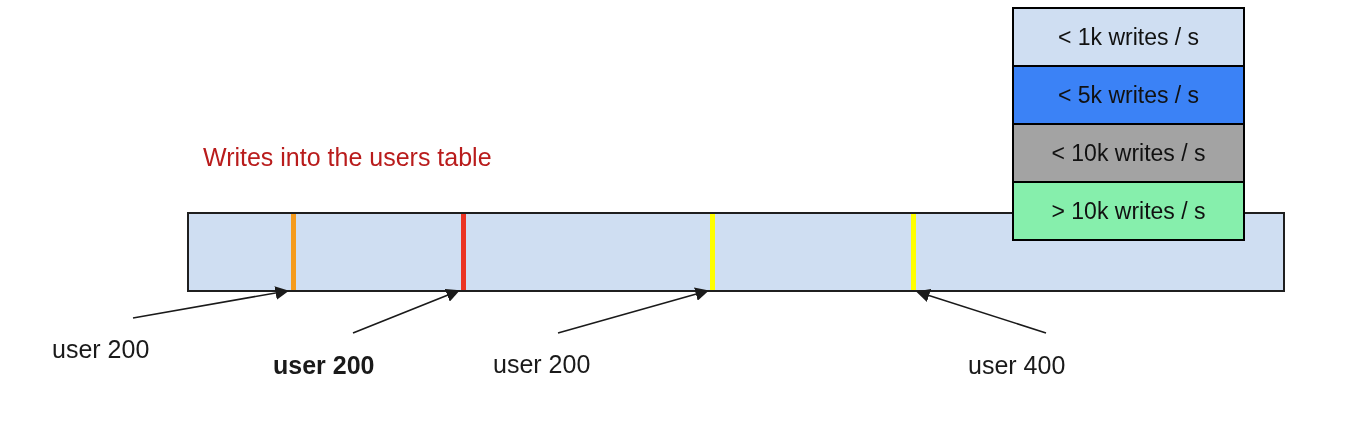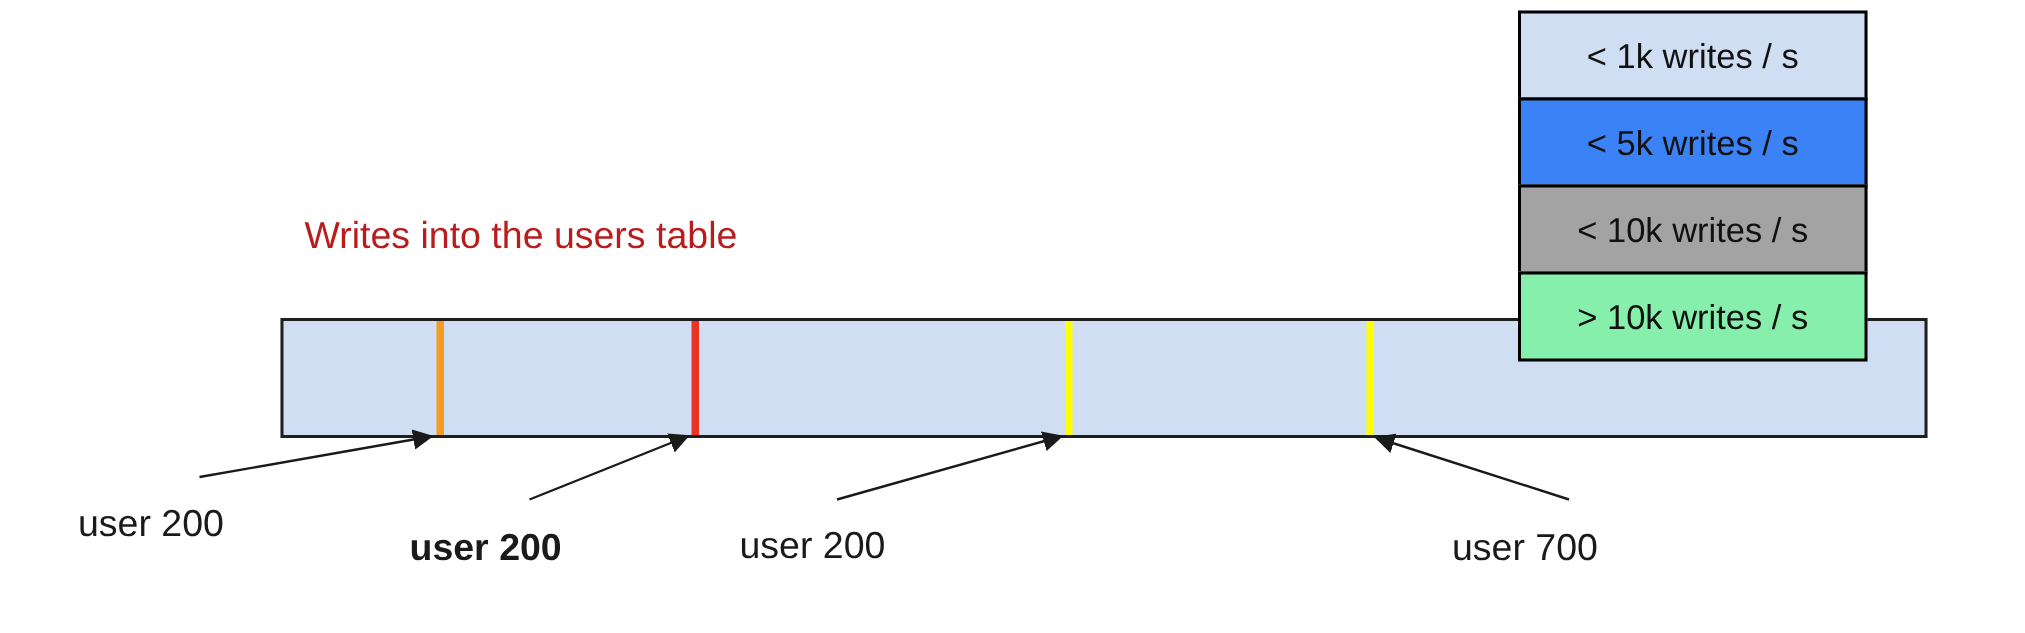--- a/index.html
+++ b/index.html
@@ -84,21 +84,21 @@
     </defs>
     <line stroke="#1a1a1a" stroke-width="1.6" marker-end="url(#arrowhead)" x1="133" y1="318" x2="287" y2="291"></line>
     <line stroke="#1a1a1a" stroke-width="1.6" marker-end="url(#arrowhead)" x1="353" y1="333" x2="458" y2="291"></line>
     <line stroke="#1a1a1a" stroke-width="1.6" marker-end="url(#arrowhead)" x1="558" y1="333" x2="707" y2="291"></line>
     <line stroke="#1a1a1a" stroke-width="1.6" marker-end="url(#arrowhead)" x1="1046" y1="333" x2="918" y2="292"></line>
   </svg>
 
   <div class="user-label" style="left: 52px; top: 335px;">user 200</div>
   <div class="user-label" style="left: 273px; top: 351px; font-weight: bold;">user 200</div>
   <div class="user-label" style="left: 493px; top: 350px;">user 200</div>
-  <div class="user-label" style="left: 968px; top: 351px;">user 700</div>
+  <div class="user-label" style="left: 968px; top: 351px;">user 400</div>
 
   <div class="legend">
     <div class="legend-row" style="background: rgb(207, 222, 242);">
       <span>&lt; 1k writes / s</span>
     </div>
     <div class="legend-row" style="background: #3b82f6;">
       <span>&lt; 5k writes / s</span>
     </div>
     <div class="legend-row" style="background: #a3a3a3;">
       <span>&lt; 10k writes / s</span>

